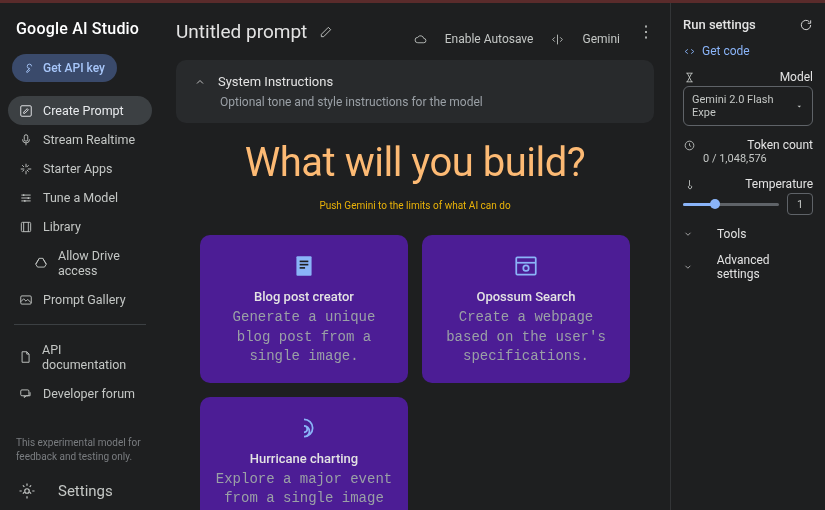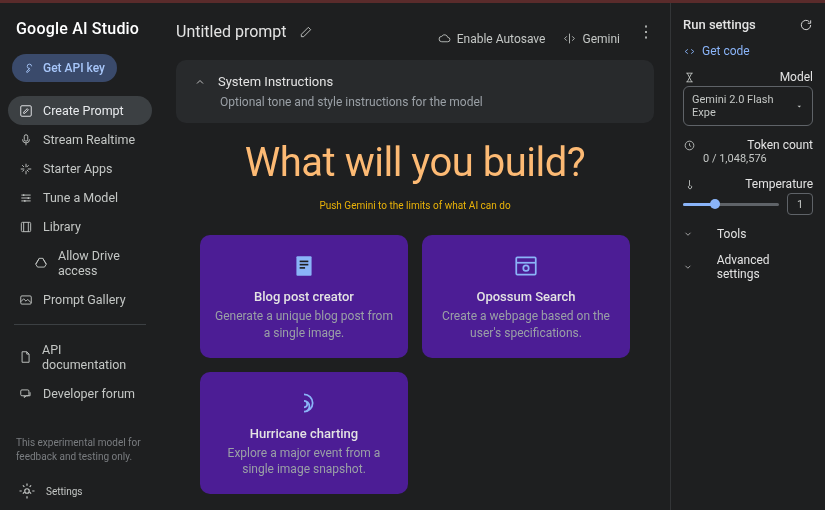--- a/index.html
+++ b/index.html
@@ -11,46 +11,46 @@
   
   .sidebar { width: 160px; background: #1e1f20; display: flex; flex-direction: column; padding: 12px 8px 0 8px; font-size: 12.5px; }
   .logo { font-size: 16px; font-weight: 500; color: #fff; padding: 4px 8px 16px 8px; letter-spacing: 0.2px; }
   .api-key-btn { background: #3a4a6b; color: #a8c7fa; border: none; border-radius: 16px; padding: 7px 12px; font-size: 12px; font-weight: 500; display: inline-flex; align-items: center; gap: 6px; cursor: pointer; margin: 0 4px 14px 4px; width: fit-content; }
   .nav-item { display: flex; align-items: center; gap: 10px; padding: 7px 10px; border-radius: 16px; cursor: pointer; color: #c4c7c5; }
   .nav-item.active { background: #3c4043; color: #e8eaed; }
   .nav-item .ic { width: 15px; height: 15px; display: inline-flex; align-items: center; justify-content: center; font-size: 13px; }
   .nav-item.indent { padding-left: 26px; }
   .nav-divider { height: 1px; background: #3c4043; margin: 10px 6px; }
   .sidebar-note { font-size: 10px; color: #7a7d80; padding: 8px 8px; line-height: 1.4; margin-top: auto; }
-  .settings-item { display: flex; align-items: center; gap: 10px; padding: 10px 10px; color: #c4c7c5; cursor: pointer; font-size: 10px; }
+  .settings-item { display: flex; align-items: center; gap: 22px; padding: 10px 10px; color: #c4c7c5; cursor: pointer; font-size: 15px; }
   .gear-ic { width: 18px; height: 18px; }
   
   
   .main { flex: 1; display: flex; flex-direction: column; overflow: hidden; }
   .header { display: flex; align-items: center; padding: 14px 16px; gap: 12px; }
-  .title { font-size: 16px; font-weight: 400; color: #e3e3e3; }
+  .title { font-size: 19px; font-weight: 400; color: #e3e3e3; }
   .edit-ic { width: 14px; height: 14px; cursor: pointer; color:#c4c7c5; }
   .header-actions { margin-left: auto; display: flex; align-items: center; gap: 18px; color: #c4c7c5; font-size: 12px; }
-  .header-act { display:inline-flex; gap:6px; cursor:pointer;margin-top:15px; }
+  .header-act { display:inline-flex; align-items:center; gap:18px; cursor:pointer;margin-top:15px; }
   .more-ic { font-size: 16px; line-height: 1; cursor:pointer; }
   
   .content { flex: 1; padding: 0 16px 16px 16px; overflow-y: auto; }
   .sys-block { background: #282a2c; border-radius: 10px; padding: 14px 18px; margin-bottom: 16px; }
   .sys-head { display: flex; align-items: center; gap: 12px; font-size: 13px; color: #e3e3e3; cursor:pointer; }
   .sys-sub { color: #9aa0a6; font-size: 12px; margin-left: 26px; margin-top: 6px; }
   
   .hero { text-align: center; margin: 8px 0 24px 0; }
   .hero-h { font-size: 40px; font-weight: 400; color: #fdba74; letter-spacing: -0.5px; }
   .hero-sub { color: #eab308; font-size: 10px; margin-top: 14px; }
   
   .cards { display: grid; grid-template-columns: 1fr 1fr; gap: 14px; padding: 0 24px; }
   .card { background: #4c1d95; border-radius: 10px; padding: 18px 14px 16px 14px; text-align: center; cursor: pointer; }
   .card-ic { width: 26px; height: 26px; margin: 0 auto 10px auto; color: #8ab4f8; }
   .card-title { font-size: 13px; font-weight: 500; color: #e3e3e3; margin-bottom: 4px; }
-  .card-desc { font-size: 12px; color: #9aa0a6; line-height: 1.4; }
+  .card-desc { font-size: 14px; color: #9aa0a6; line-height: 1.4; font-family: Liberation Mono, monospace; }
   
   
   .rpanel { width: 155px; background: #1e1f20; border-left: 1px solid #333537; padding: 14px 12px; font-size: 12px; color: #c4c7c5; display: flex; flex-direction: column; gap: 12px; }
   .rp-head { display: flex; align-items: center; justify-content: space-between; font-size: 13px; color: #e3e3e3; font-weight: 500; }
   .refresh-ic { width: 14px; height: 14px; cursor:pointer; }
   .rp-link { color: #8ab4f8; font-size: 12px; display:inline-flex; align-items:center; gap:6px; cursor:pointer; }
   .rp-row { display: flex; align-items: center; gap: 8px; justify-content: space-between; }
   .rp-label { font-size: 12px; color: #e3e3e3; }
   .model-sel { border: 1px solid #5f6368; border-radius: 6px; padding: 6px 8px; display:flex; align-items:center; justify-content:space-between; font-size: 11px; cursor:pointer; margin-top: 2px; }
   .tok-val { font-size: 11px; color: #c4c7c5; margin-left: 20px; }

